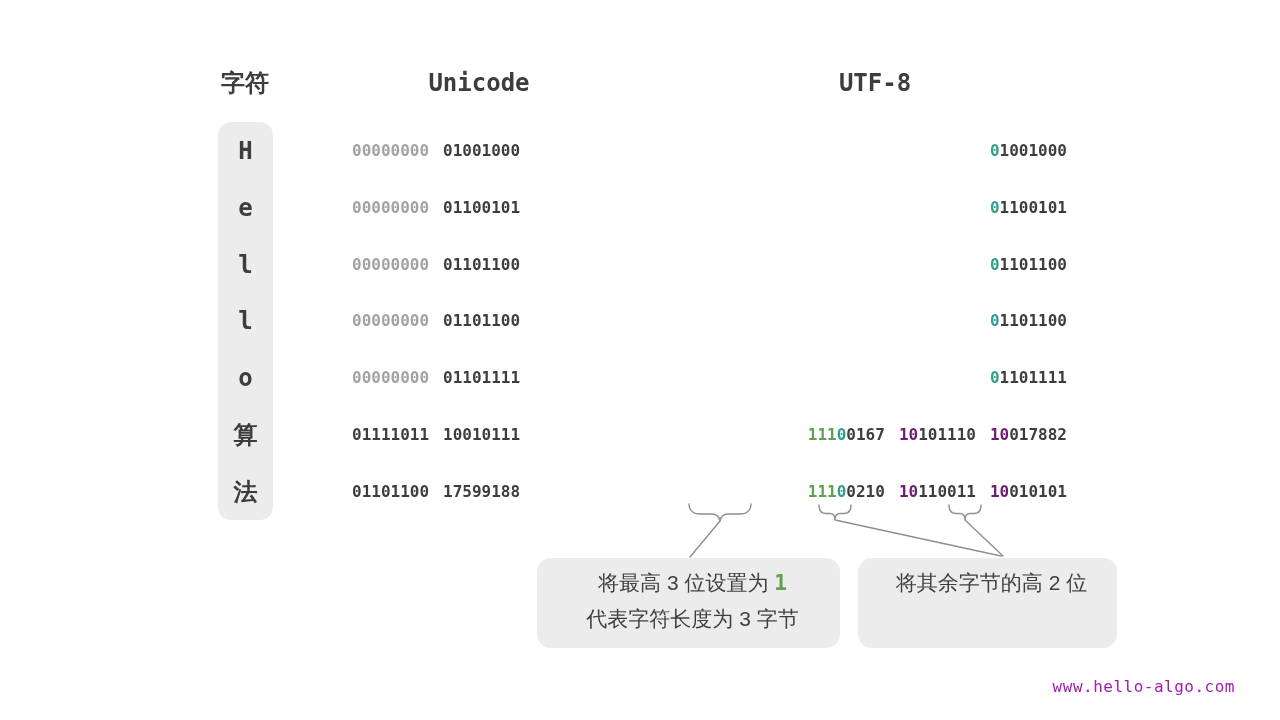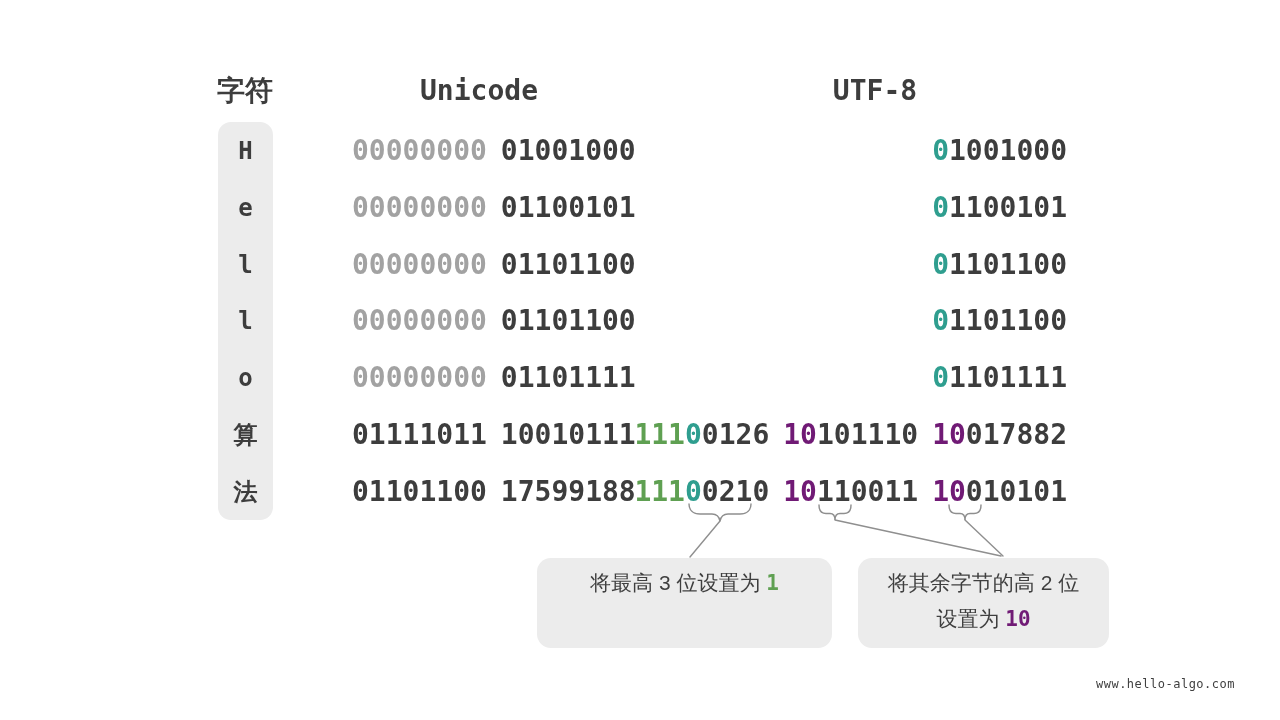--- a/index.html
+++ b/index.html
@@ -2,38 +2,38 @@
 <html><head>
 <meta charset="utf-8">
 <style>
   html,body{margin:0;padding:0;}
   body{
     width:1280px;height:720px;position:relative;background:#ffffff;
     font-family:"Liberation Sans",sans-serif;overflow:hidden;
   }
   .abs{position:absolute;}
   .mono{font-family:"DejaVu Sans Mono",monospace;}
-  .hdr{font-size:28px;font-weight:bold;color:#3d3d3d;line-height:30px;white-space:nowrap;transform:translateX(-50%);margin-top:8px;}
+  .hdr{font-size:24px;font-weight:bold;color:#3d3d3d;line-height:30px;white-space:nowrap;transform:translateX(-50%);}
   .char-pill{left:218px;top:122px;width:55px;height:398px;background:#ececec;border-radius:13px;}
   .char-cell{left:218px;width:55px;text-align:center;font-size:24px;font-weight:bold;color:#3d3d3d;line-height:30px;}
-  .bin-row{font-size:28px;font-weight:bold;line-height:30px;white-space:nowrap;}
+  .bin-row{font-size:16px;font-weight:bold;line-height:30px;white-space:nowrap;}
   .uni-col{left:352px;}
   .utf8-col{right:213px;}
   .byte{display:inline-block;}
   .byte + .byte{margin-left:14px;}
   .c-dark{color:#3d3d3d;}
   .c-gray{color:#a2a2a2;}
   .c-teal{color:#2f9e8f;}
   .c-green{color:#5fa052;}
   .c-blue{color:#701a75;}
   .note-box{background:#ececec;border-radius:14px;top:558px;height:90px;color:#3f3f3f;
-    font-size:21px;text-align:center;line-height:36px;}
+    font-size:21px;text-align:center;line-height:36px;padding-left:8px;}
   .note-box .inner{margin-top:7px;}
   .note-hl{font-family:"DejaVu Sans Mono",monospace;font-weight:bold;}
-  .watermark{right:45px;top:677px;font-size:12px;color:#404040;letter-spacing:0.5px;}
+  .watermark{right:45px;top:677px;font-size:16px;color:#a21caf;letter-spacing:0.5px;}
   svg.overlay{position:absolute;left:0;top:0;pointer-events:none;}
 </style>
 </head>
 <body>
 
 <div class="abs hdr" style="left:245px;top:68px;">字符</div>
 <div class="abs hdr mono" style="left:479px;top:68px;">Unicode</div>
 <div class="abs hdr mono" style="left:875px;top:68px;">UTF-8</div>
 
 <div class="abs char-pill"></div>
@@ -77,43 +77,43 @@
 <div class="abs bin-row mono utf8-col" style="top:250px;">
   <span class="byte"><span class="c-teal">0</span><span class="c-dark">1101100</span></span>
 </div>
 <div class="abs bin-row mono utf8-col" style="top:306px;">
   <span class="byte"><span class="c-teal">0</span><span class="c-dark">1101100</span></span>
 </div>
 <div class="abs bin-row mono utf8-col" style="top:363px;">
   <span class="byte"><span class="c-teal">0</span><span class="c-dark">1101111</span></span>
 </div>
 <div class="abs bin-row mono utf8-col" style="top:420px;">
-  <span class="byte"><span class="c-green">111</span><span class="c-teal">0</span><span class="c-dark">0126</span></span><span class="byte"><span class="c-blue">10</span><span class="c-dark">101110</span></span><span class="byte"><span class="c-blue">10</span><span class="c-dark">017882</span></span>
+  <span class="byte"><span class="c-green">111</span><span class="c-teal">0</span><span class="c-dark">0167</span></span><span class="byte"><span class="c-blue">10</span><span class="c-dark">101110</span></span><span class="byte"><span class="c-blue">10</span><span class="c-dark">017882</span></span>
 </div>
 <div class="abs bin-row mono utf8-col" style="top:477px;">
   <span class="byte"><span class="c-green">111</span><span class="c-teal">0</span><span class="c-dark">0210</span></span><span class="byte"><span class="c-blue">10</span><span class="c-dark">110011</span></span><span class="byte"><span class="c-blue">10</span><span class="c-dark">010101</span></span>
 </div>
 
 <svg class="overlay" width="1280" height="720" viewBox="0 0 1280 720">
   <g stroke="#8f8f8f" stroke-width="1.4" fill="none" stroke-linecap="round">
     <path d="M689,504 C689,510 693,514 700,514 L712,514 C716,514 719,516 720,521 C721,516 724,514 728,514 L740,514 C747,514 751,510 751,504"></path>
     <path d="M819,505 C819,510 821,513.5 826,513.5 L830,513.5 C833,513.5 835,515.5 835,520 C835,515.5 837,513.5 840,513.5 L844,513.5 C849,513.5 851,510 851,505"></path>
     <path d="M949,505 C949,510 951,513.5 956,513.5 L960,513.5 C963,513.5 965,515.5 965,520 C965,515.5 967,513.5 970,513.5 L974,513.5 C979,513.5 981,510 981,505"></path>
     <path d="M720,521 L690,557"></path>
     <path d="M835,520 L1001,556"></path>
     <path d="M965,520 L1003,556"></path>
   </g>
 </svg>
 
 <div class="abs note-box" style="left:537px;width:295px;">
   <div class="inner">
     <div><span>将最高 3 位设置为 </span><span class="note-hl c-green">1</span></div>
+    <div><span>代表字符长度为 3 字节</span></div>
   </div>
 </div>
 
 <div class="abs note-box" style="left:858px;width:251px;">
   <div class="inner">
     <div><span>将其余字节的高 2 位</span></div>
-    <div><span>设置为 </span><span class="note-hl c-blue">10</span></div>
   </div>
 </div>
 
 <div class="abs mono watermark">www.hello-algo.com</div>
 
 </body></html>

